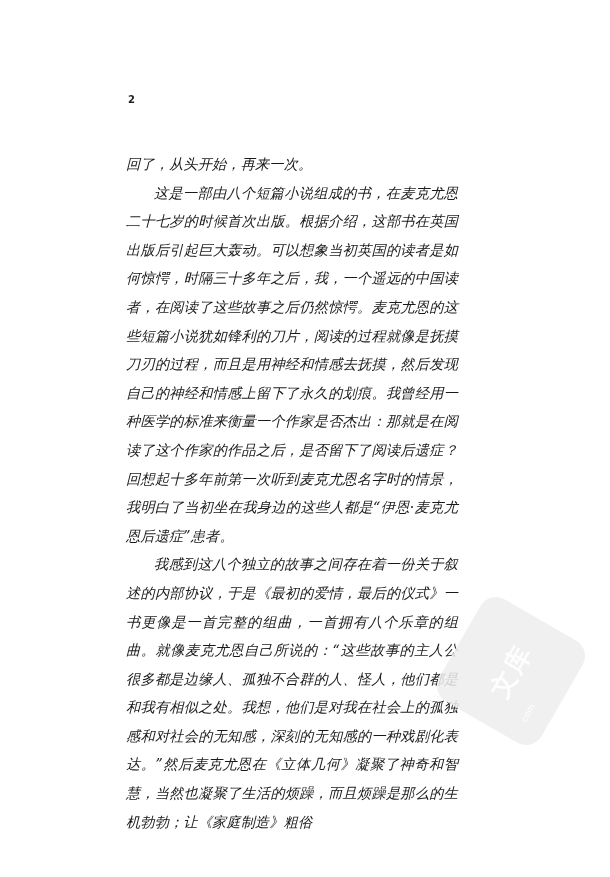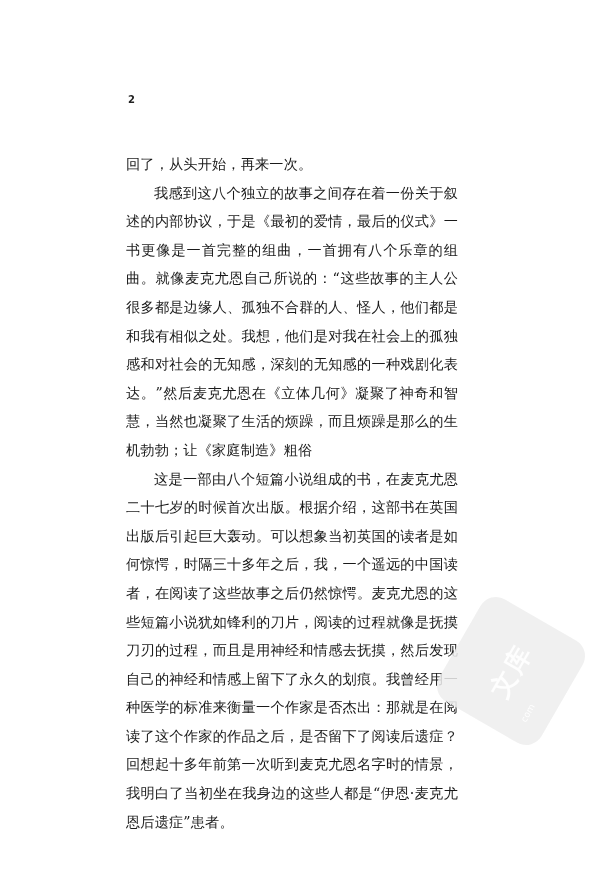--- a/index.html
+++ b/index.html
@@ -26,20 +26,21 @@
     }
     .body-text {
       position: absolute;
       left: 126px;
       top: 150px;
       width: 332px;
       font-size: 14.2px;
       line-height: 28.6px;
       letter-spacing: 0.15px;
       text-align: justify;
+      font-style: italic;
     }
     .body-text p {
       margin: 0;
       padding: 0;
     }
     .body-text p.indent {
       text-indent: 28px;
     }
     .watermark {
       position: absolute;
@@ -77,20 +78,20 @@
       transform: rotate(-90deg);
     }
   </style>
 </head>
 <body>
 
 <div class="page-number">2</div>
 
 <div class="body-text">
   <p>回了，从头开始，再来一次。</p>
+  <p class="indent">这是一部由八个短篇小说组成的书，在麦克尤恩二十七岁的时候首次出版。根据介绍，这部书在英国出版后引起巨大轰动。可以想象当初英国的读者是如何惊愕，时隔三十多年之后，我，一个遥远的中国读者，在阅读了这些故事之后仍然惊愕。麦克尤恩的这些短篇小说犹如锋利的刀片，阅读的过程就像是抚摸刀刃的过程，而且是用神经和情感去抚摸，然后发现自己的神经和情感上留下了永久的划痕。我曾经用一种医学的标准来衡量一个作家是否杰出：那就是在阅读了这个作家的作品之后，是否留下了阅读后遗症？回想起十多年前第一次听到麦克尤恩名字时的情景，我明白了当初坐在我身边的这些人都是“伊恩·麦克尤恩后遗症”患者。</p>
   <p class="indent">我感到这八个独立的故事之间存在着一份关于叙述的内部协议，于是《最初的爱情，最后的仪式》一书更像是一首完整的组曲，一首拥有八个乐章的组曲。就像麦克尤恩自己所说的：“这些故事的主人公很多都是边缘人、孤独不合群的人、怪人，他们都是和我有相似之处。我想，他们是对我在社会上的孤独感和对社会的无知感，深刻的无知感的一种戏剧化表达。”然后麦克尤恩在《立体几何》凝聚了神奇和智慧，当然也凝聚了生活的烦躁，而且烦躁是那么的生机勃勃；让《家庭制造》粗俗</p>
-  <p class="indent">这是一部由八个短篇小说组成的书，在麦克尤恩二十七岁的时候首次出版。根据介绍，这部书在英国出版后引起巨大轰动。可以想象当初英国的读者是如何惊愕，时隔三十多年之后，我，一个遥远的中国读者，在阅读了这些故事之后仍然惊愕。麦克尤恩的这些短篇小说犹如锋利的刀片，阅读的过程就像是抚摸刀刃的过程，而且是用神经和情感去抚摸，然后发现自己的神经和情感上留下了永久的划痕。我曾经用一种医学的标准来衡量一个作家是否杰出：那就是在阅读了这个作家的作品之后，是否留下了阅读后遗症？回想起十多年前第一次听到麦克尤恩名字时的情景，我明白了当初坐在我身边的这些人都是“伊恩·麦克尤恩后遗症”患者。</p>
 </div>
 
 <div class="watermark">
   <div class="watermark-inner">文库</div>
   <div class="watermark-sub">com</div>
 </div>
 
 </body></html>

